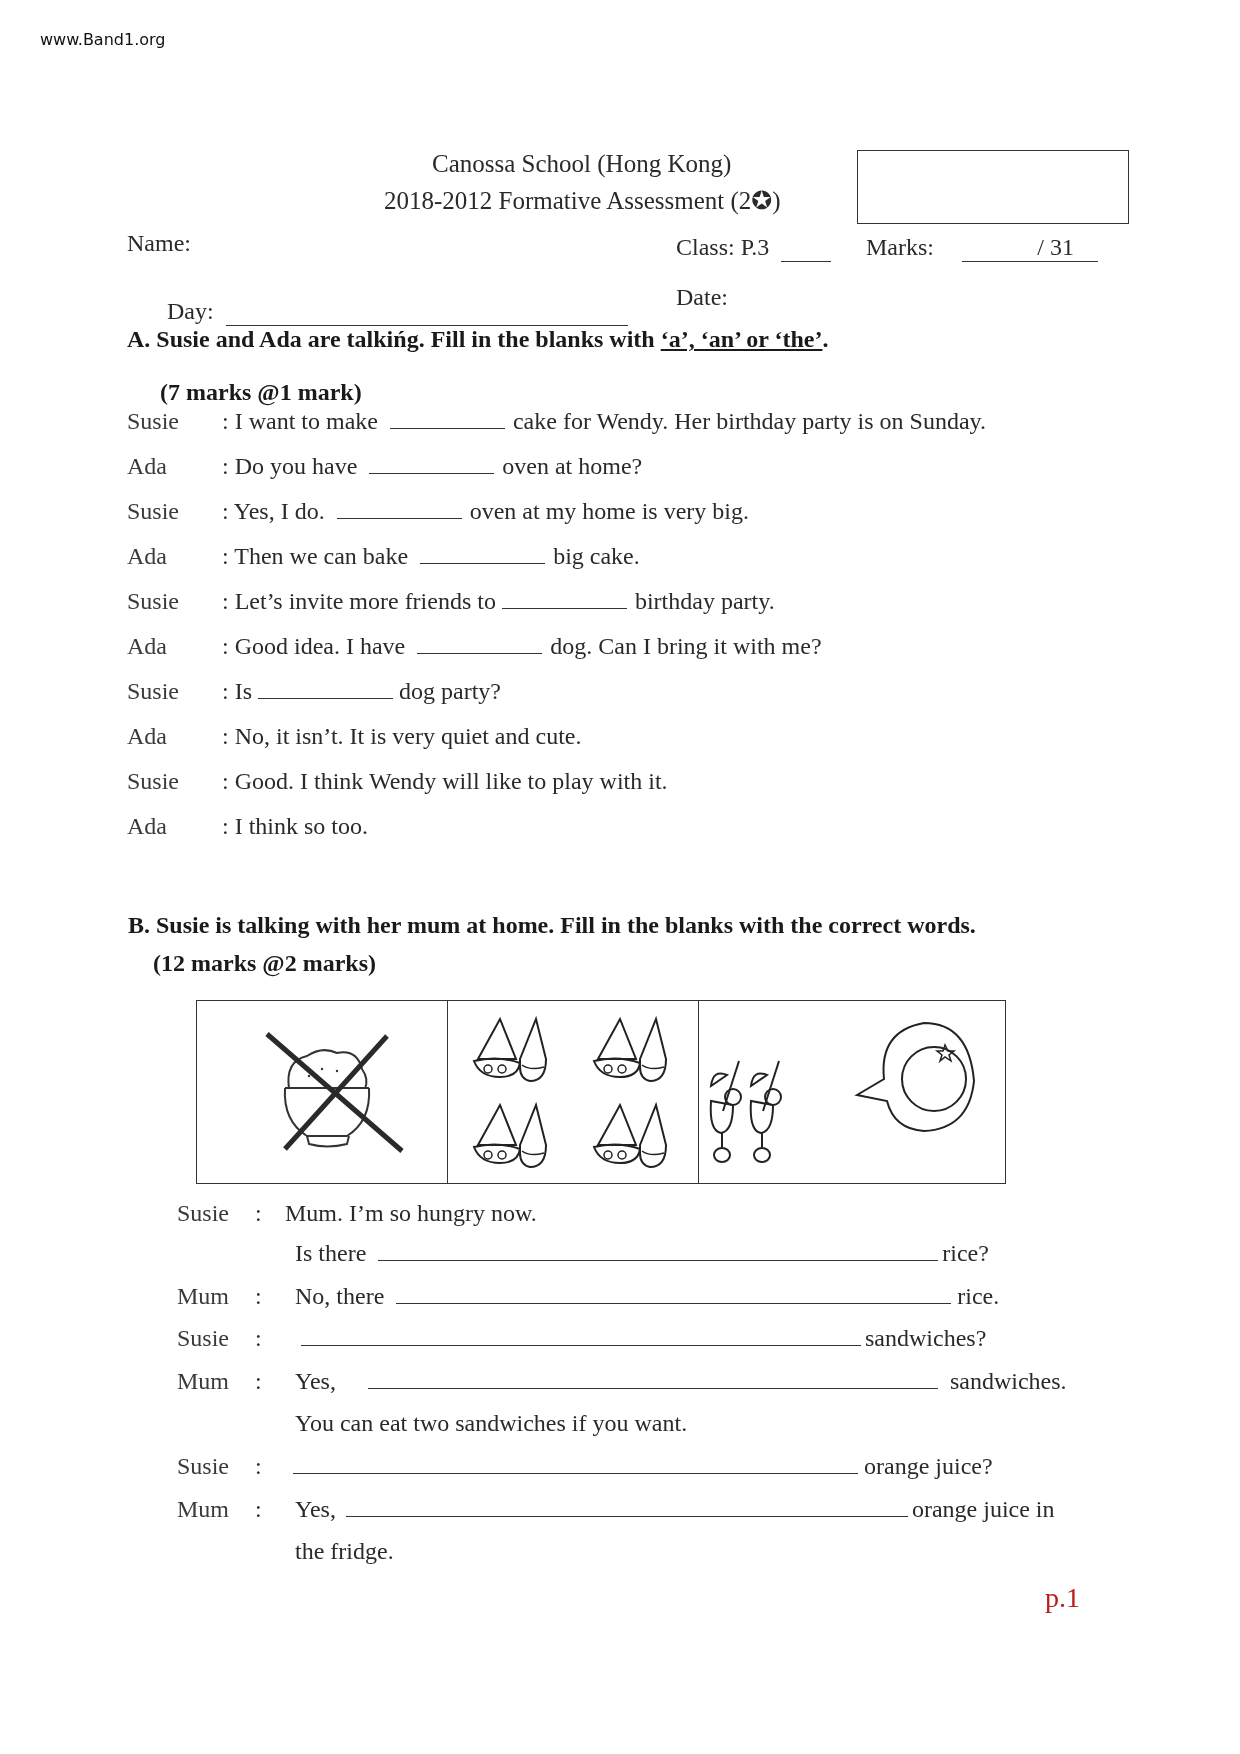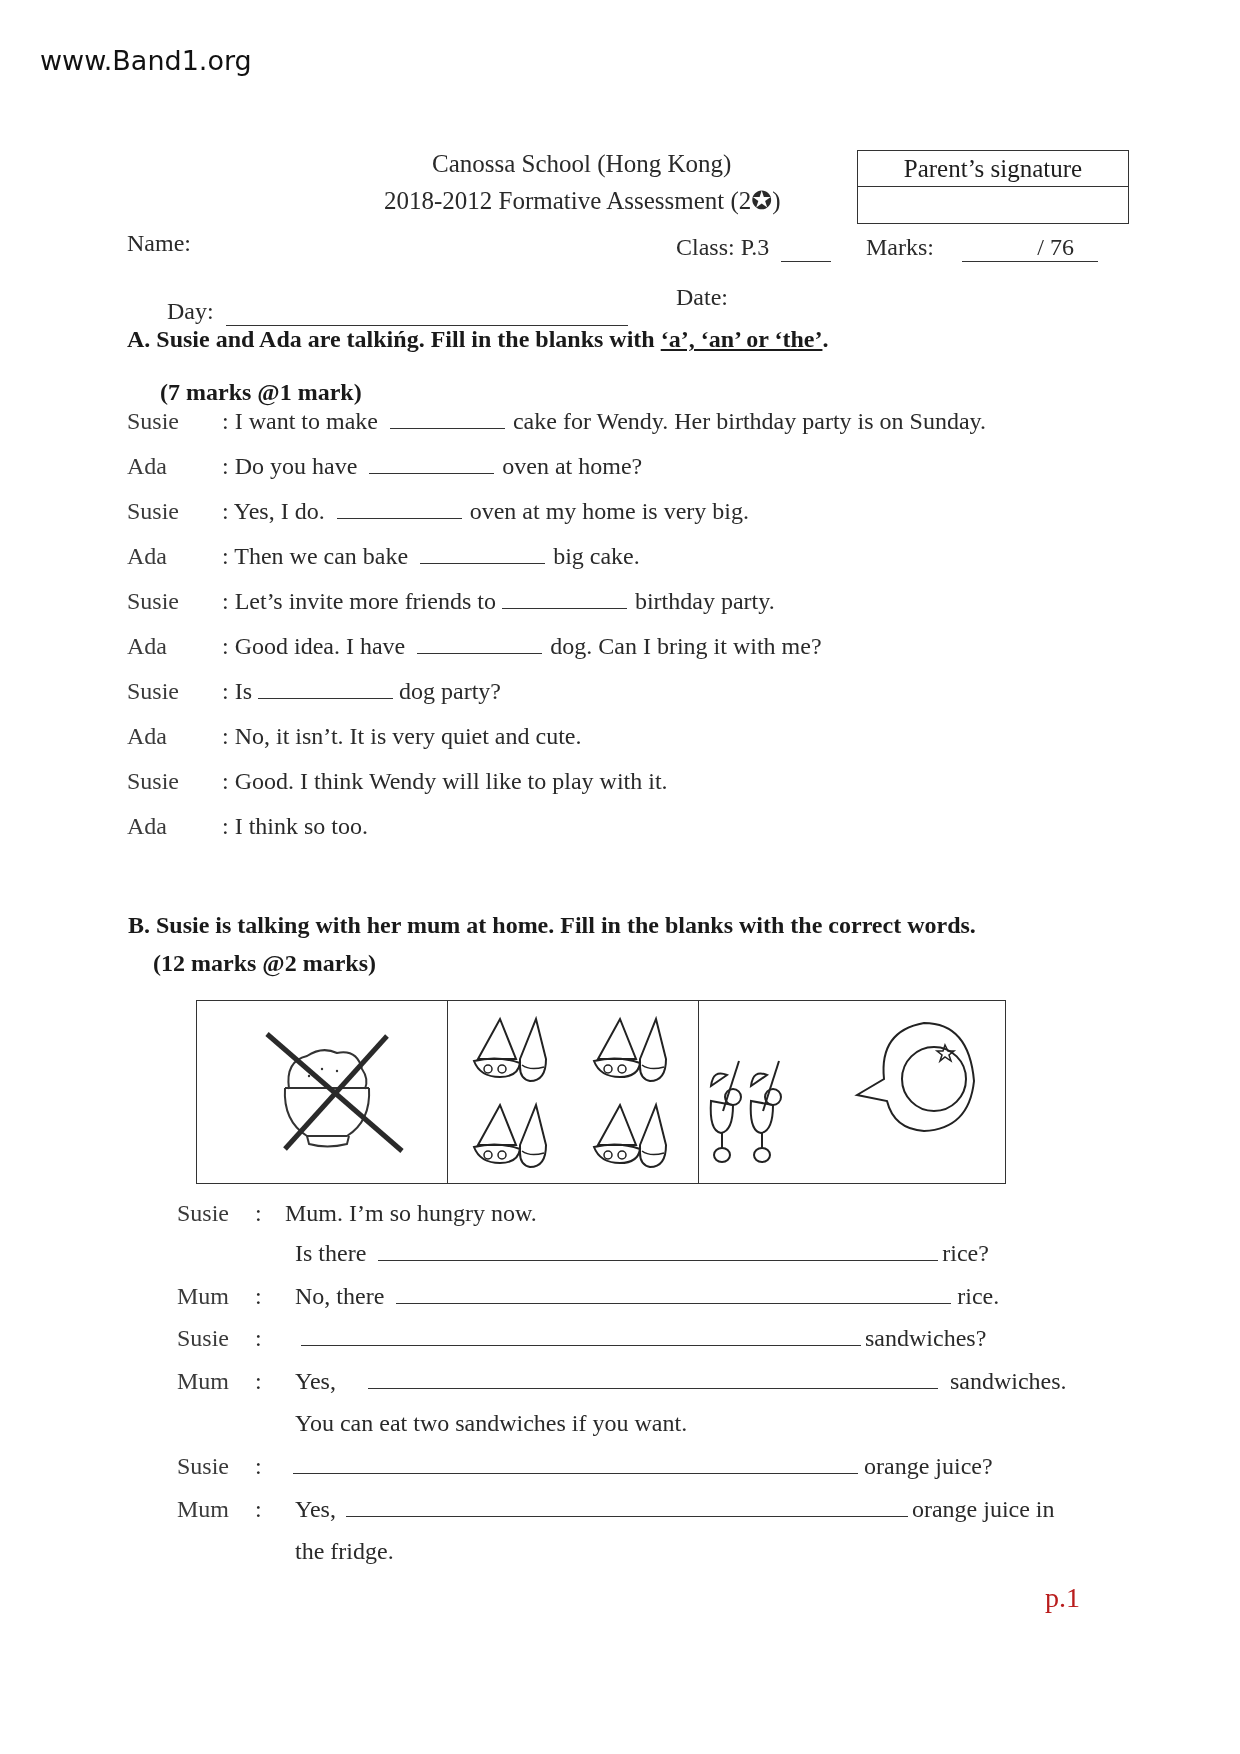--- a/index.html
+++ b/index.html
@@ -1,19 +1,19 @@
 <!DOCTYPE html>
 <html><head>
 <meta charset="utf-8">
 <style>
   html, body { margin: 0; padding: 0; background: #ffffff; }
   body { width: 1240px; height: 1754px; position: relative; overflow: hidden;
          font-family: "Liberation Serif", "DejaVu Serif", serif; color: #1e1e1e; }
   .abs { position: absolute; white-space: nowrap; }
-  .watermark { left: 40px; top: 30px; font-family: "DejaVu Sans", "Liberation Sans", sans-serif; font-size: 27px; color: #111; margin-top: 15px; }
+  .watermark { left: 40px; top: 30px; font-family: "DejaVu Sans", "Liberation Sans", sans-serif; font-size: 16px; color: #111; }
   .title { font-size: 25px; color: #2a2a2a; }
   .sig-box { left: 857px; top: 150px; width: 270px; height: 72px; border: 1.5px solid #333; }
   .sig-box .hdr { height: 35px; border-bottom: 1.5px solid #333; text-align: center; font-size: 25px; line-height: 35px; }
   .field { font-size: 24px; color: #2a2a2a; }
   .line { display: inline-block; border-bottom: 1.5px solid #333; vertical-align: baseline; }
   .sec-title { font-weight: bold; font-size: 24px; color: #1a1a1a; }
   .u { text-decoration: underline; }
   .speaker { font-size: 24px; color: #3a3a3a; }
   .utter { font-size: 24px; color: #2a2a2a; text-align: right; }
   .blank { display: inline-block; border-bottom: 1.5px solid #333; height: 1px; vertical-align: baseline; }
@@ -25,32 +25,31 @@
 </style>
 </head>
 <body>
 
 <div class="abs watermark">www.Band1.org</div>
 
 <div class="abs title" style="left:432px; top:150px;">Canossa School (Hong Kong)</div>
 <div class="abs title" style="left:384px; top:186px;">2018-2012 Formative Assessment (2✪)</div>
 
 <div class="abs sig-box">
-  <div class="hdr">Parent’s signature</div>
   <div style="height:36px;"></div>
 </div>
 
 <div class="abs field" style="left:127px; top:230px;">Name:</div>
 <div class="abs field" style="left:676px; top:234px;">
   <span>Class: P.3</span>
   <span class="line" style="width:50px; margin-left:6px;">&nbsp;</span>
 </div>
 <div class="abs field" style="left:866px; top:234px;">
   <span>Marks:</span>
-  <span class="line" style="width:136px; margin-left:22px; text-align:right; padding-right:0;"><span style="padding-right:24px;">/ 76</span></span>
+  <span class="line" style="width:136px; margin-left:22px; text-align:right; padding-right:0;"><span style="padding-right:24px;">/ 31</span></span>
 </div>
 
 <div class="abs field" style="left:127px; top:298px;margin-left:40px;">
   <span>Day:</span>
   <span class="line" style="width:402px; margin-left:6px;">&nbsp;</span>
 </div>
 <div class="abs field" style="left:676px; top:284px;">Date:</div>
 
 <div class="abs sec-title" style="left:127px; top:326px;">
   <span>A. Susie and Ada are talkińg. Fill in the blanks with </span><span class="u">‘a’, ‘an’ or ‘the’</span><span>.</span>

